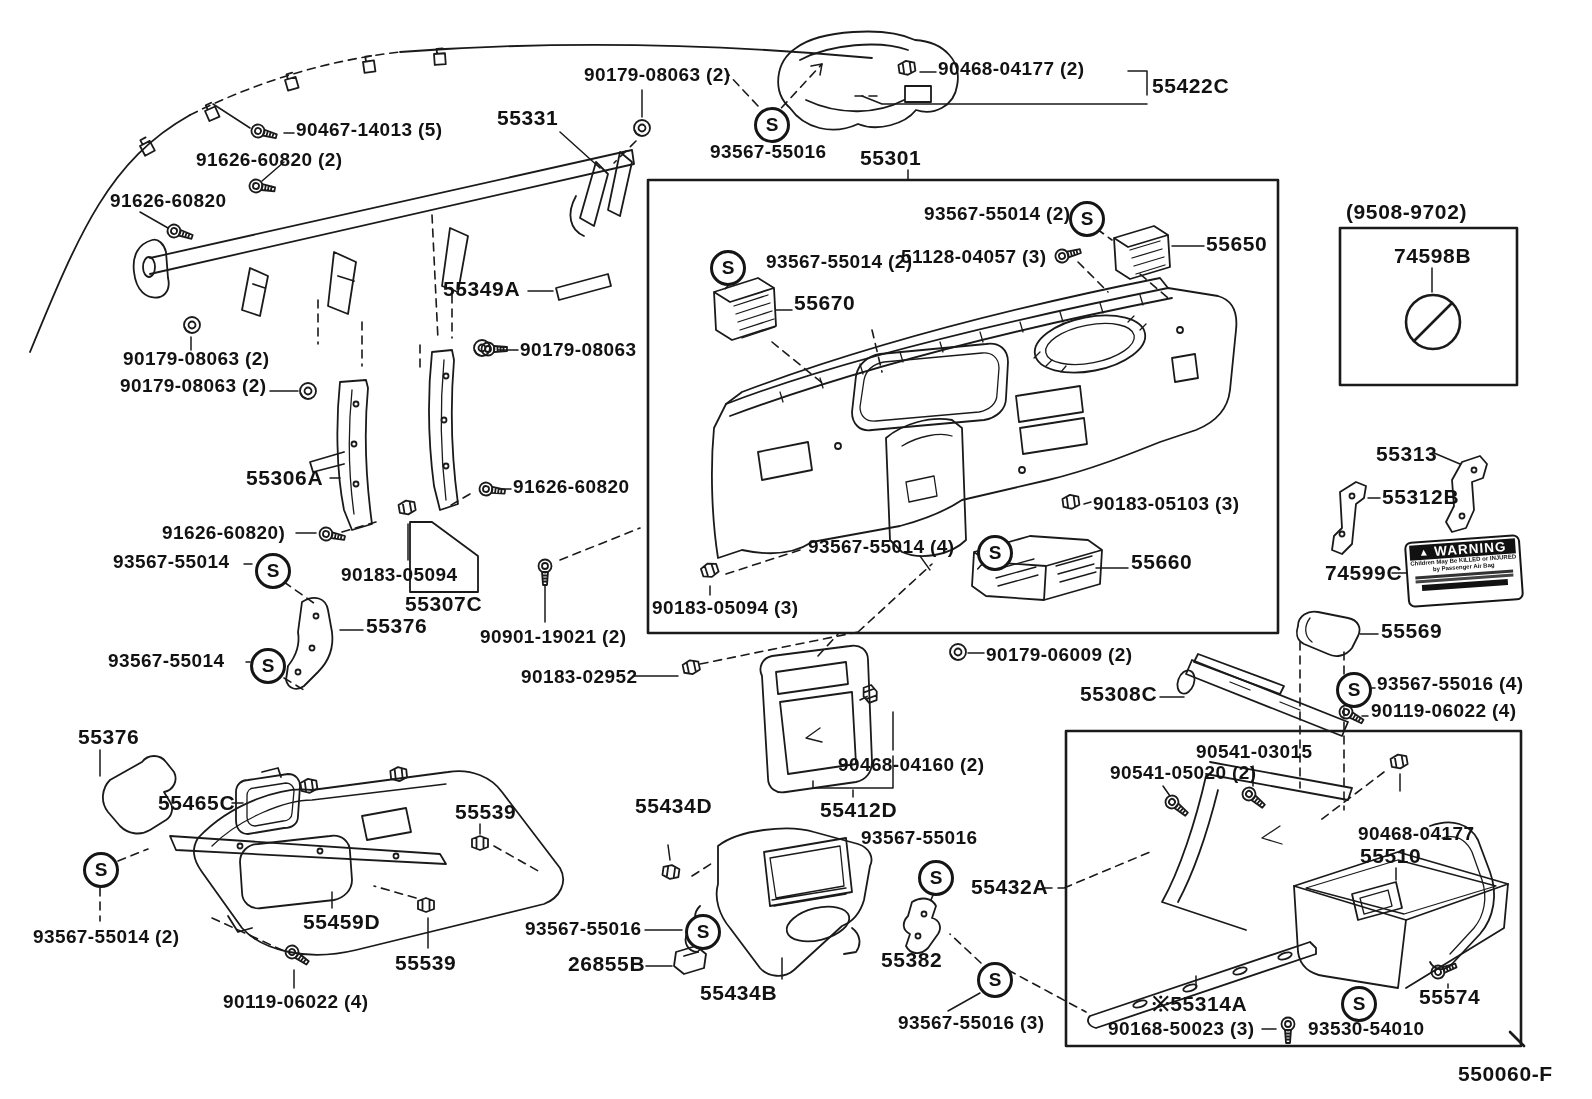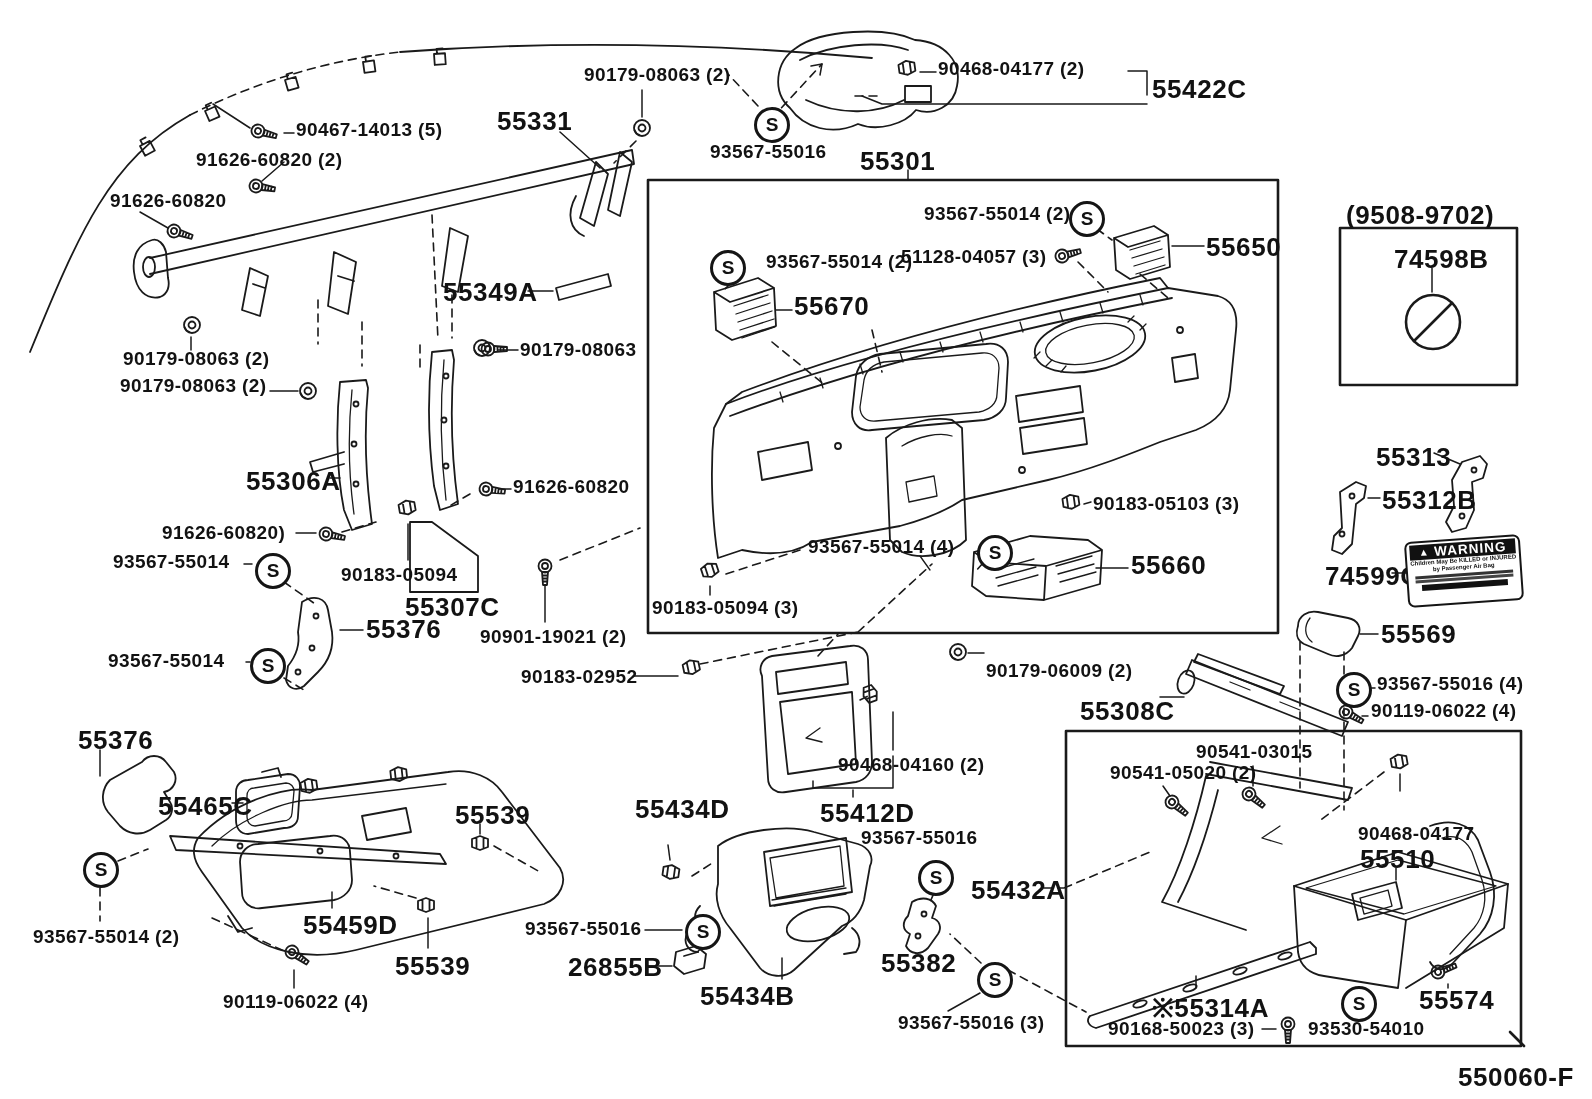--- a/index.html
+++ b/index.html
@@ -5,21 +5,21 @@
   html,body{margin:0;padding:0;background:#e8e8e8;}
   .stage{position:relative;width:1592px;height:1099px;background:#ffffff;overflow:hidden;
          font-family:"Liberation Sans",sans-serif;color:#121212;}
   svg.art{position:absolute;left:0;top:0;}
   svg.art *{stroke:#1a1a1a;fill:none;stroke-width:1.8;stroke-linecap:round;stroke-linejoin:round;}
   svg.art .thin{stroke-width:1.3;}
   svg.art .thick{stroke-width:2.6;}
   svg.art .dash{stroke-dasharray:8 6;stroke-width:1.6;}
   svg.art .ld{stroke-width:1.5;}
   .lbl{position:absolute;white-space:nowrap;font-weight:700;font-size:19px;letter-spacing:.4px;}
-  .lg{font-size:26px;letter-spacing:.6px;}
+  .lg{font-size:21px;letter-spacing:.6px;}
   .sb{position:absolute;width:30px;height:30px;border:3px solid #151515;border-radius:50%;
       text-align:center;font-weight:700;font-size:19px;line-height:29px;background:#fff;}
   .warnbox{position:absolute;left:1406px;top:538px;width:116px;height:66px;border:2.5px solid #151515;
            border-radius:7px;transform:rotate(-4deg);background:#fff;padding:2px 3px;box-sizing:border-box;}
   .warnhdr{background:#111;color:#fff;font-weight:700;font-size:13.5px;text-align:center;
            letter-spacing:1px;line-height:15px;height:15px;overflow:hidden;}
   .warnhdr .tri{font-size:10px;vertical-align:1px;}
   .warnline{font-size:6px;font-weight:700;text-align:center;line-height:7px;}
   .warnbar{height:3px;background:#333;margin:1.5px 4px 0 4px;}
   .warnbar.b2{margin-top:1px;background:#444;}
@@ -373,23 +373,23 @@
 <div class="lbl" style="left:162px;top:522px">91626-60820)</div>
 <div class="lbl" style="left:113px;top:551px">93567-55014</div>
 <div class="lbl" style="left:341px;top:564px">90183-05094</div>
 <div class="lbl lg" style="left:405px;top:592px">55307C</div>
 <div class="lbl lg" style="left:366px;top:614px">55376</div>
 <div class="lbl" style="left:480px;top:626px">90901-19021 (2)</div>
 <div class="lbl" style="left:652px;top:597px">90183-05094 (3)</div>
 <div class="lbl" style="left:808px;top:536px">93567-55014 (4)</div>
 <div class="lbl" style="left:1093px;top:493px">90183-05103 (3)</div>
 <div class="lbl lg" style="left:1131px;top:550px">55660</div>
-<div class="lbl" style="left:986px;top:660px">90179-06009 (2)</div>
+<div class="lbl" style="left:986px;top:644px">90179-06009 (2)</div>
 <div class="lbl" style="left:521px;top:666px">90183-02952</div>
-<div class="lbl lg" style="left:1080px;top:696px">55308C</div>
+<div class="lbl lg" style="left:1080px;top:682px">55308C</div>
 <div class="lbl lg" style="left:1381px;top:619px">55569</div>
 <div class="lbl" style="left:1377px;top:673px">93567-55016 (4)</div>
 <div class="lbl" style="left:1371px;top:700px">90119-06022 (4)</div>
 <div class="lbl" style="left:1196px;top:741px">90541-03015</div>
 <div class="lbl" style="left:1110px;top:762px">90541-05020 (2)</div>
 <div class="lbl" style="left:1358px;top:823px">90468-04177</div>
 <div class="lbl lg" style="left:1376px;top:442px">55313</div>
 <div class="lbl lg" style="left:1382px;top:485px">55312B</div>
 <div class="lbl lg" style="left:1325px;top:561px">74599C</div>
 <div class="lbl" style="left:108px;top:650px">93567-55014</div>

